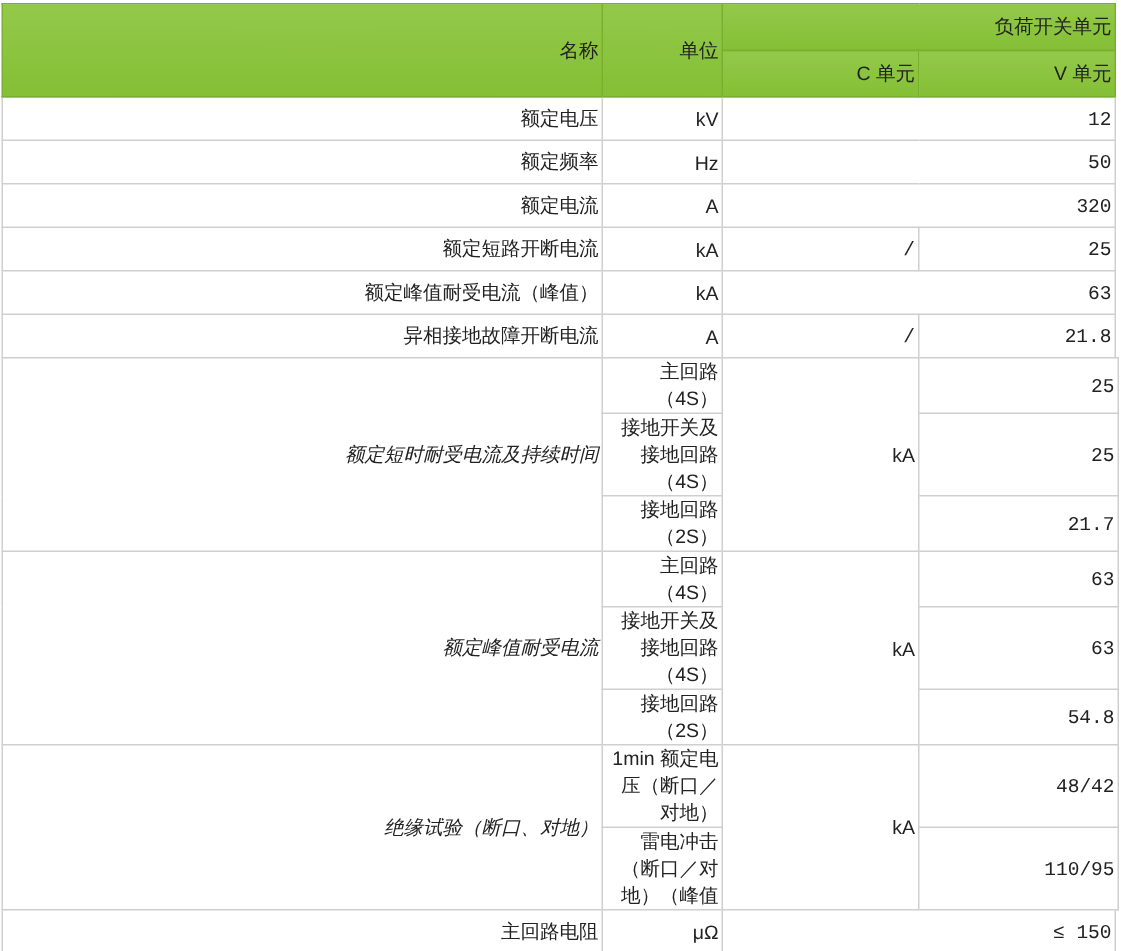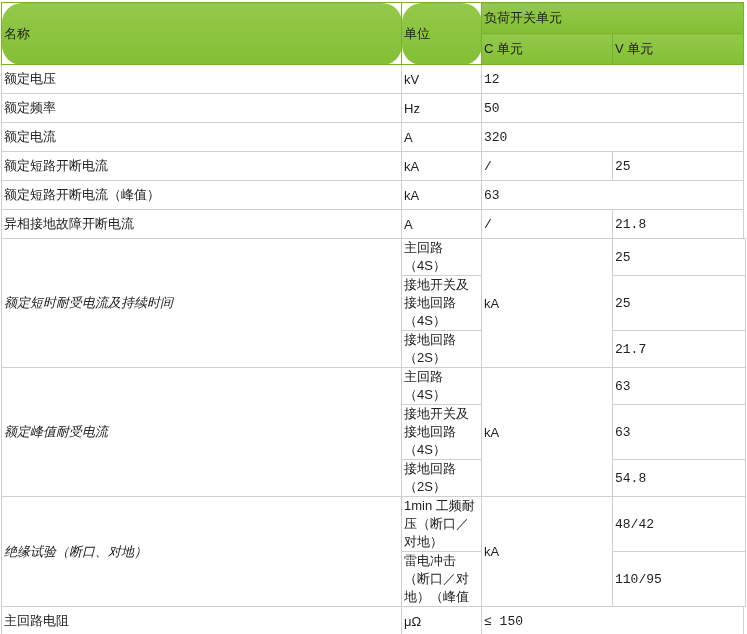--- a/index.html
+++ b/index.html
@@ -14,39 +14,38 @@
     overflow: hidden;
   }
   #spec-table {
     width: 745px;
     border-collapse: collapse;
     table-layout: fixed;
     margin: 2px 0 0 1px;
   }
   #spec-table td, #spec-table th {
     border: 1px solid #cfcfcf;
-    text-align: left;
+    text-align: right;
     vertical-align: middle;
     font-size: 13px;
     color: #222;
     font-weight: normal;
     padding: 0 2px;
   }
   .head-cell {
     background: #8cc63f;
     background: linear-gradient(#93c94a, #84bf35);
     color: #ffffff;
     font-size: 15px;
     border: 1px solid #7ab02f !important;
     height: 30px;
   }
   .head-main {
     height: 58px;
     font-size: 16px;
-    border-radius: 20px;
   }
   .row-h { height: 29px; }
   .left-label {
     text-align: center;
   }
   .sub-label {
     font-size: 12.5px;
     margin-top: 12px;
   }
   .group-label {
@@ -92,21 +91,21 @@
       <td>A</td>
       <td class="num" colspan="2">320</td>
     </tr>
     <tr class="row-h">
       <td class="left-label">额定短路开断电流</td>
       <td>kA</td>
       <td class="num">/</td>
       <td class="num">25</td>
     </tr>
     <tr class="row-h">
-      <td class="left-label">额定短路开断电流（峰值）</td>
+      <td class="left-label">额定峰值耐受电流（峰值）</td>
       <td>kA</td>
       <td class="num" colspan="2">63</td>
     </tr>
     <tr class="row-h">
       <td class="left-label">异相接地故障开断电流</td>
       <td>A</td>
       <td class="num">/</td>
       <td class="num">21.8</td>
     </tr>
 
@@ -135,21 +134,21 @@
       <td class="sub-label">接地开关及接地回路（4S）</td>
       <td class="num" colspan="2">63</td>
     </tr>
     <tr class="row-h">
       <td class="sub-label">接地回路（2S）</td>
       <td class="num" colspan="2">54.8</td>
     </tr>
 
     <tr class="row-h">
       <td class="left-label group-label" rowspan="2">绝缘试验（断口、对地）</td>
-      <td class="sub-label">1min 工频耐压（断口／对地）</td>
+      <td class="sub-label">1min 额定电压（断口／对地）</td>
       <td rowspan="2">kA</td>
       <td class="num" colspan="2">48/42</td>
     </tr>
     <tr class="row-h">
       <td class="sub-label">雷电冲击（断口／对地）（峰值</td>
       <td class="num" colspan="2">110/95</td>
     </tr>
 
     <tr class="row-h">
       <td class="left-label">主回路电阻</td>

